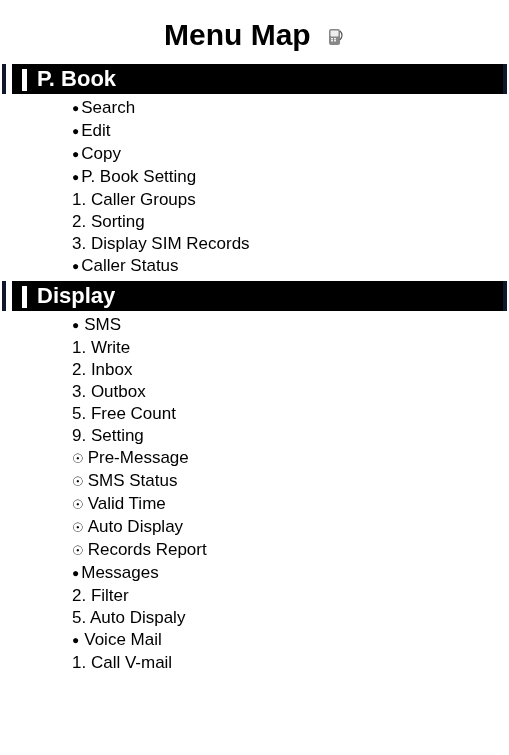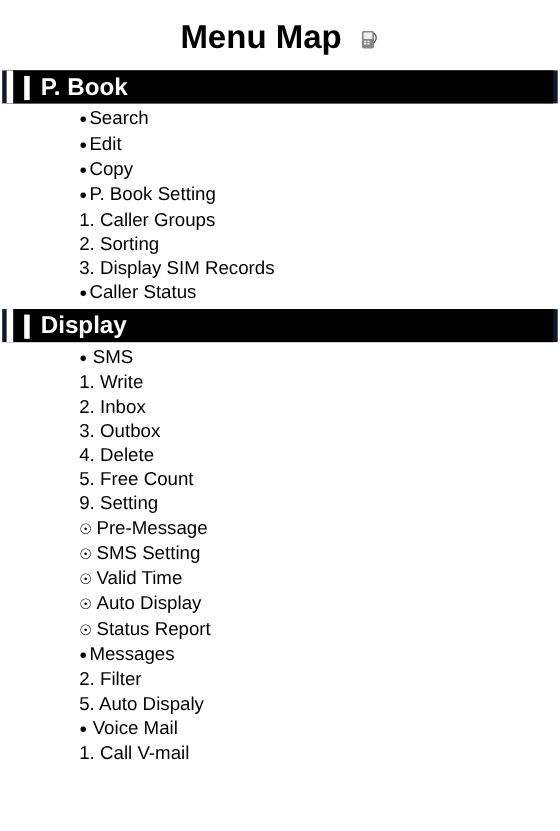--- a/index.html
+++ b/index.html
@@ -105,27 +105,26 @@
       <li class="bullet"><span>Caller Status</span></li>
     </ul>
     <div class="section-header-wrap">
       <div class="section-header"><span class="bar"></span><span>Display</span></div>
     </div>
     <ul class="items">
       <li class="bullet-space"><span>SMS</span></li>
       <li><span>1. Write</span></li>
       <li><span>2. Inbox</span></li>
       <li><span>3. Outbox</span></li>
-      <li><span>4. Delete</span></li>
       <li><span>5. Free Count</span></li>
       <li><span>9. Setting</span></li>
       <li class="circled"><span>Pre-Message</span></li>
-      <li class="circled"><span>SMS Setting</span></li>
+      <li class="circled"><span>SMS Status</span></li>
       <li class="circled"><span>Valid Time</span></li>
       <li class="circled"><span>Auto Display</span></li>
-      <li class="circled"><span>Status Report</span></li>
+      <li class="circled"><span>Records Report</span></li>
       <li class="bullet"><span>Messages</span></li>
       <li><span>2. Filter</span></li>
       <li><span>5. Auto Dispaly</span></li>
       <li class="bullet-space"><span>Voice Mail</span></li>
       <li><span>1. Call V-mail</span></li>
     </ul>
   </div>
 
 </body></html>

